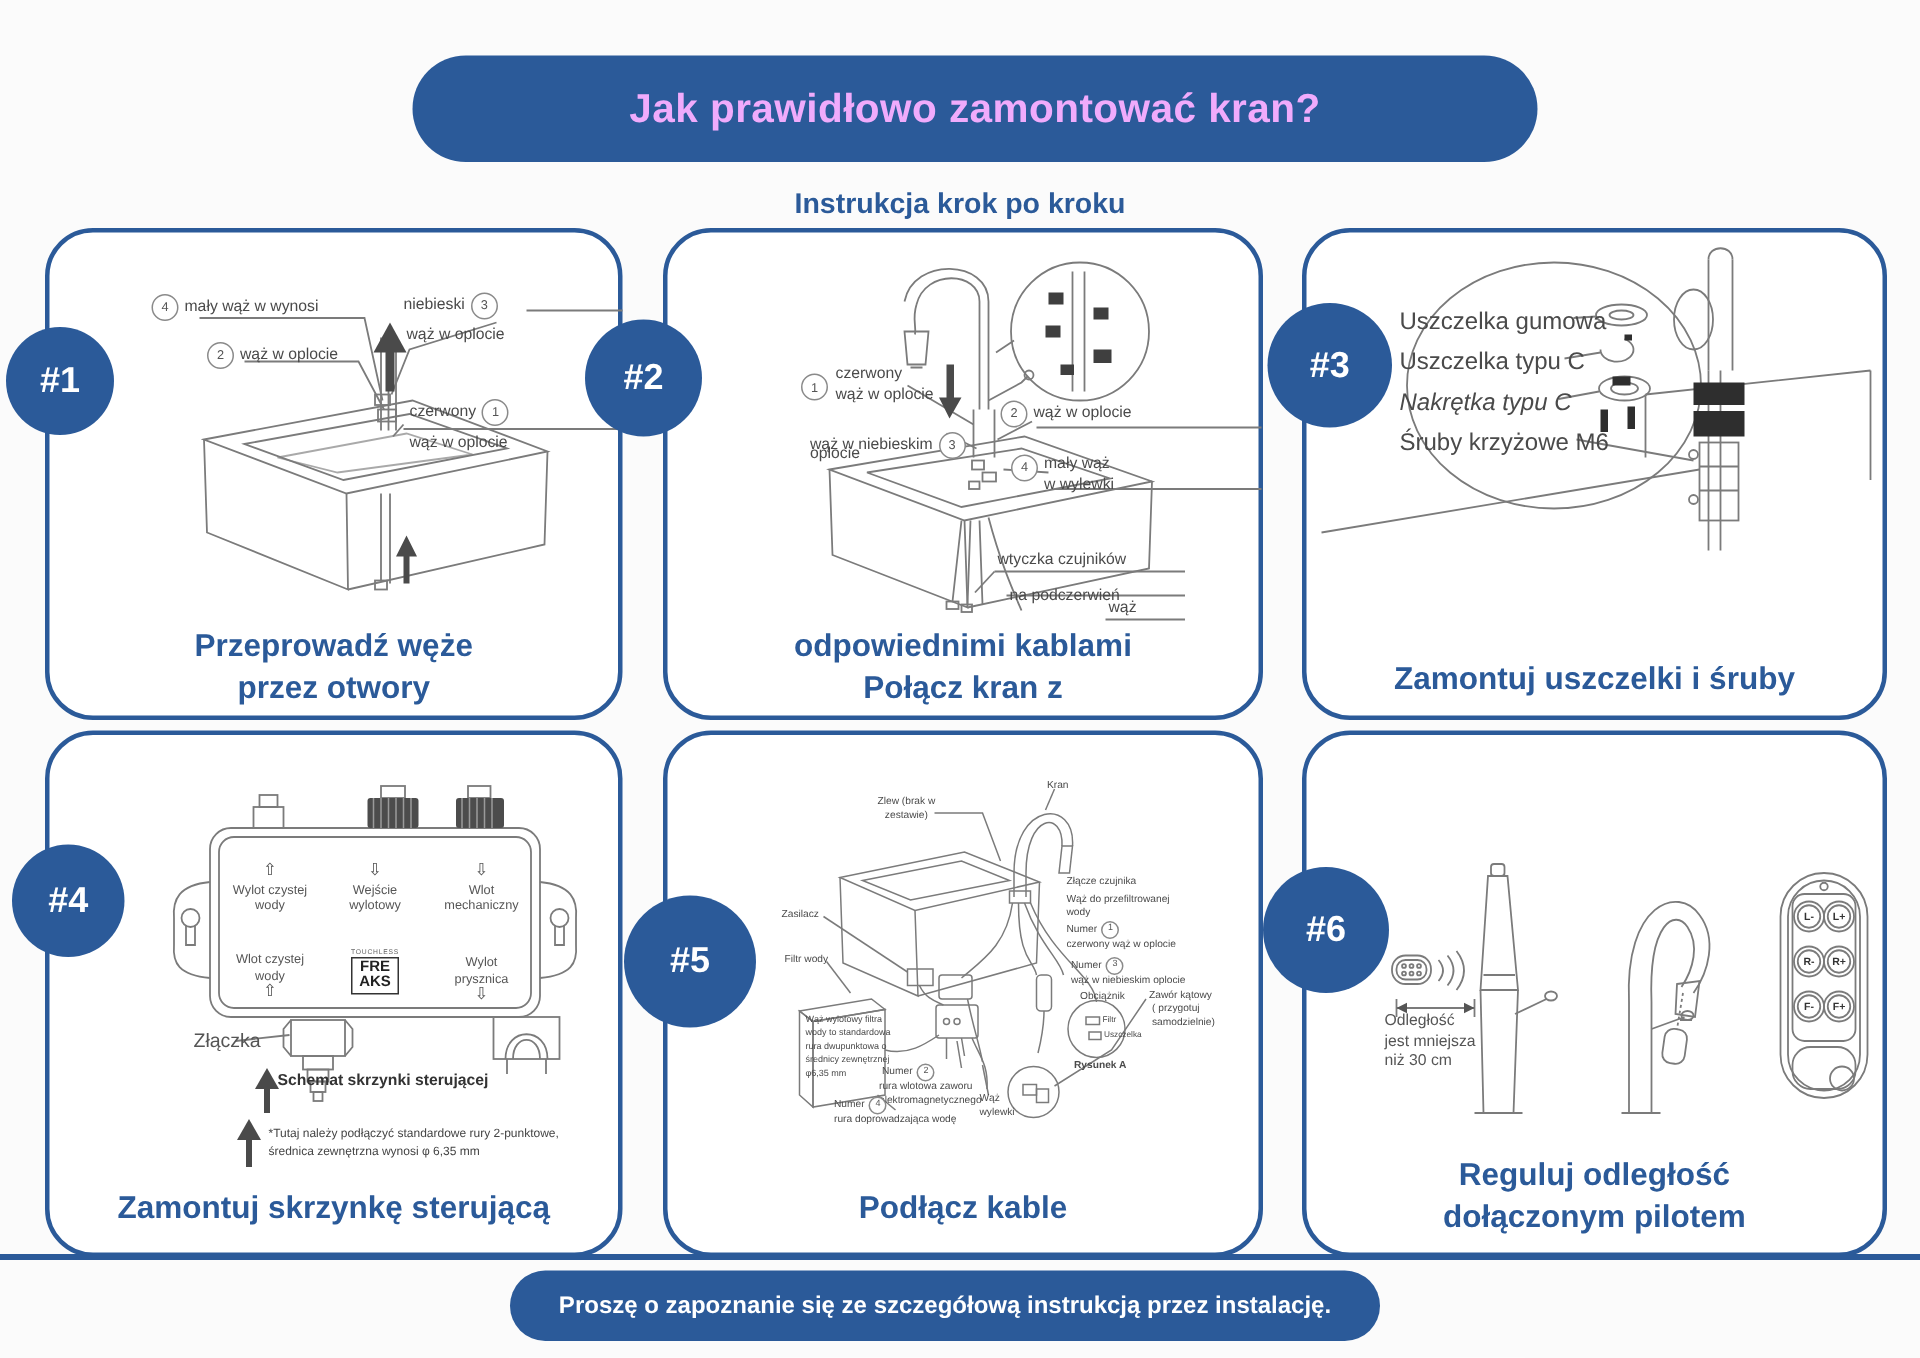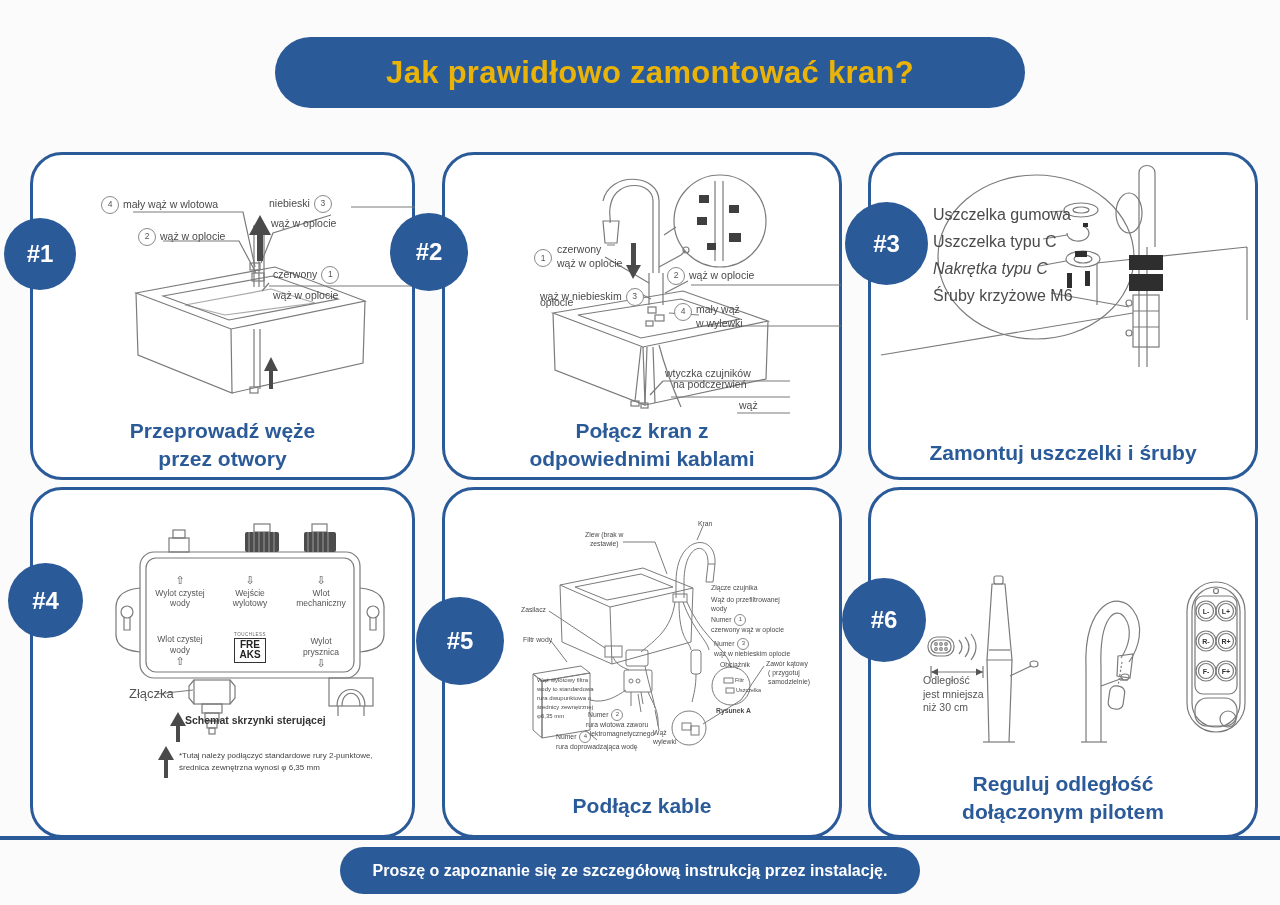--- a/index.html
+++ b/index.html
@@ -1,21 +1,21 @@
 <!DOCTYPE html>
 <html style="--accent: #2B5A99;"><head>
 <meta charset="utf-8">
 <style>
   :root{ --accent:#2B5A99; --line:#7b7b7b; --lbl:#4a4a4a; }
   html,body{margin:0;padding:0;}
   .page{position:relative;width:1280px;height:905px;background:#fbfbfb;
         font-family:"Liberation Sans",sans-serif;overflow:hidden;}
   .title-pill{position:absolute;left:275px;top:37px;width:750px;height:71px;
-        background:var(--accent);border-radius:36px;color:#eab308;font-weight:bold;
-        font-size:31px;display:flex;align-items:center;justify-content:center;letter-spacing:.3px;}
+        background:var(--accent);border-radius:36px;color:#f0abfc;font-weight:bold;
+        font-size:27px;display:flex;align-items:center;justify-content:center;letter-spacing:.3px;}
   .subtitle{position:absolute;left:0;top:126px;width:1280px;text-align:center;
         color:var(--accent);font-weight:bold;font-size:19px;}
   .panel{position:absolute;background:#fff;border:3px solid var(--accent);border-radius:32px;box-sizing:border-box;}
   .badge{position:absolute;background:var(--accent);border-radius:50%;color:#fff;
         display:flex;align-items:center;justify-content:center;font-weight:bold;font-size:24px;z-index:6;}
   .caption{position:absolute;left:0;right:0;text-align:center;color:var(--accent);
         font-weight:bold;font-size:21px;line-height:1.32;}
   .art{position:absolute;left:0;top:0;}
   .lbl{position:absolute;color:var(--lbl);font-size:10.5px;line-height:1.3;white-space:nowrap;}
   .lbl.b11{font-size:16px;}
@@ -39,20 +39,21 @@
   svg text{font-family:"Liberation Sans",sans-serif;}
 </style>
 </head>
 <body>
 
 <div class="page">
 
   <div class="title-pill">
     <span>Jak prawidłowo zamontować kran?</span>
   </div>
+  <div class="subtitle">Instrukcja krok po kroku</div>
 
   <div class="panel" style="left:30px;top:152px;width:385px;height:328px;">
     <svg class="art" width="385" height="328" viewBox="0 0 385 328">
       <g stroke="#7b7b7b" fill="none" stroke-width="1.2">
         <polygon points="103,138 242,112 332,146 198,174"></polygon>
         <polygon points="130,141 240,121 305,144 196,165"></polygon>
         <polygon points="152,150 238,134 282,148 192,160" opacity="0.65"></polygon>
         <path d="M103,138 L105,200 L199,238 L198,174"></path>
         <path d="M332,146 L330,208 L199,238"></path>
         <path d="M221,132 L221,70 M226,132 L226,74 M231,132 L231,70"></path>
@@ -69,21 +70,21 @@
       </g>
       <g fill="#4a4a4a" stroke="none">
         <rect x="224" y="78" width="6" height="28"></rect>
           <polygon points="216,80 227,60 238,80"></polygon>
         <rect x="236" y="214" width="4" height="20"></rect>
           <polygon points="231,216 238,202 245,216"></polygon>
       </g>
     </svg>
     <div class="lbl row" style="left:68px;top:41px;">
       <span class="numc">4</span>
-      <span>mały wąż w wlotowa</span>
+      <span>mały wąż w wynosi</span>
     </div>
     <div class="lbl row" style="left:105px;top:73px;">
       <span class="numc">2</span>
       <span>wąż w oplocie</span>
     </div>
     <div class="lbl row" style="left:236px;top:40px;">
       <span>niebieski</span>
       <span class="numc">3</span>
     </div>
     <div class="lbl" style="left:238px;top:62px;">wąż w oplocie</div>
@@ -157,25 +158,25 @@
       <span>wąż w oplocie</span>
     </div>
     <div class="lbl row" style="left:229px;top:148px;align-items:flex-start;">
       <span class="numc">4</span>
       <span>
         <span style="display:block;">mały wąż</span>
         <span style="display:block;">w wylewki</span>
       </span>
     </div>
     <div class="lbl" style="left:220px;top:212px;">wtyczka czujników</div>
-    <div class="lbl" style="left:228px;top:223px;">na podczerwień</div>
+    <div class="lbl" style="left:228px;top:236px;">na podczerwień</div>
     <div class="lbl" style="left:294px;top:244px;">wąż</div>
     <div class="caption" style="top:262px;">
+      <div>odpowiednimi kablami</div>
       <div>Połącz kran z</div>
-      <div>odpowiednimi kablami</div>
     </div>
   </div>
 
   <div class="panel" style="left:868px;top:152px;width:390px;height:328px;">
     <svg class="art" width="390" height="328" viewBox="0 0 390 328">
       <g stroke="#7b7b7b" fill="none" stroke-width="1.2">
         <ellipse cx="165" cy="102" rx="98" ry="82"></ellipse>
         <ellipse cx="210" cy="55" rx="17" ry="7"></ellipse>
           <ellipse cx="210" cy="55" rx="8" ry="3"></ellipse>
         <path d="M196,78 a11,8 0 1 0 16,-7"></path>
@@ -285,20 +286,23 @@
     <div class="boxlbl" style="left:255px;top:146px;width:66px;">
       <span>Wylot</span><br>
       <span>prysznica</span>
       <span class="arrowg">⇩</span>
     </div>
     <div class="lbl t8" style="left:96px;top:196px;">Złączka</div>
     <div class="schema" style="left:152px;top:224px;">Schemat  skrzynki sterującej</div>
     <div class="fnote" style="left:146px;top:260px;">
       <div>*Tutaj należy podłączyć standardowe rury 2-punktowe,</div>
       <div>średnica zewnętrzna wynosi φ 6,35 mm</div>
+    </div>
+    <div class="caption" style="top:302px;">
+      <div>Zamontuj skrzynkę sterującą</div>
     </div>
   </div>
 
   <div class="panel" style="left:442px;top:487px;width:400px;height:351px;">
     <svg class="art" width="400" height="351" viewBox="0 0 400 351">
       <g stroke="#7b7b7b" fill="none" stroke-width="1">
         <polygon points="115,95 198,78 248,98 165,117"></polygon>
         <polygon points="130,97 196,84 228,97 162,110"></polygon>
         <path d="M115,95 L117,152 L167,174 L165,117"></path>
         <path d="M248,98 L246,152 L167,174"></path>

